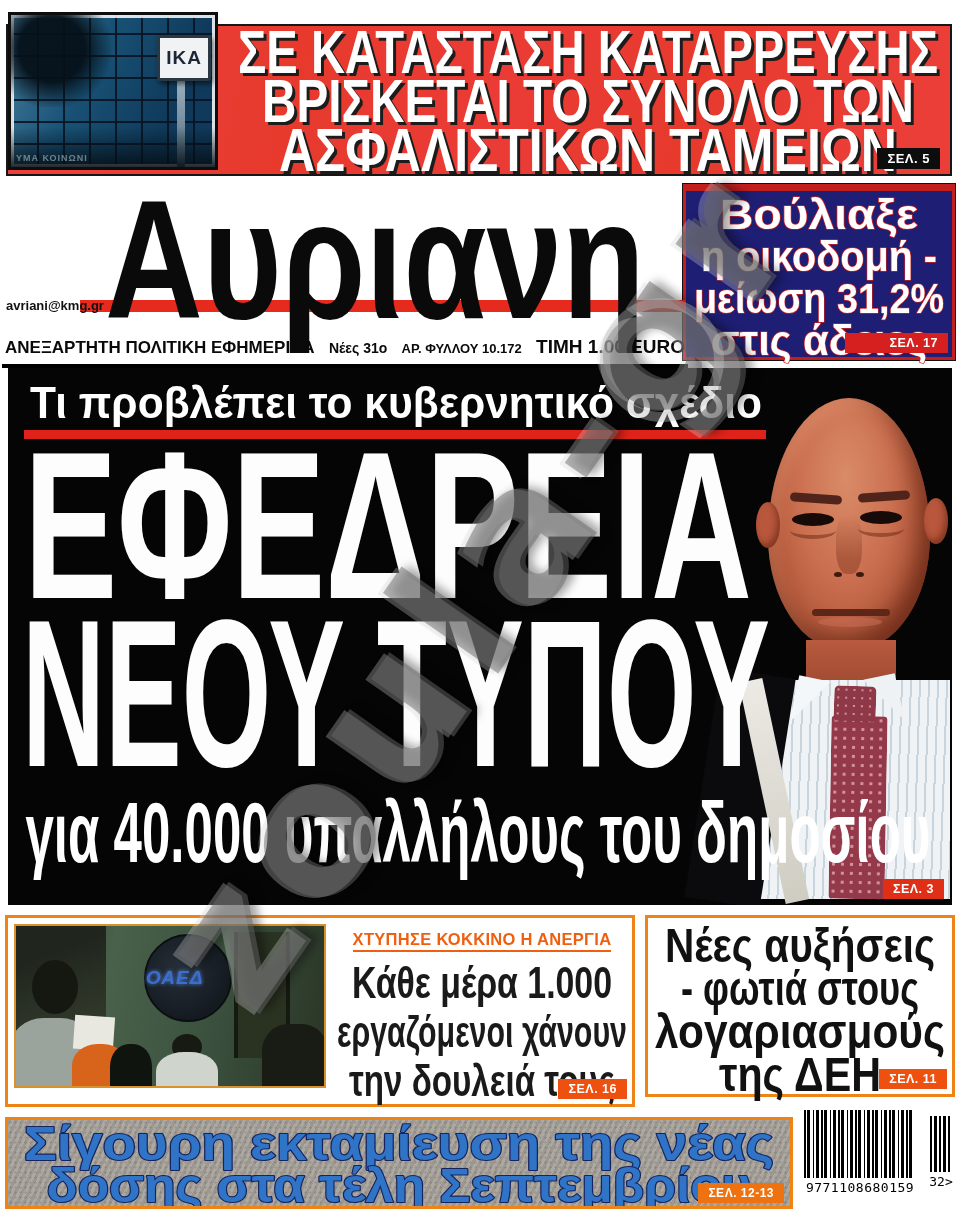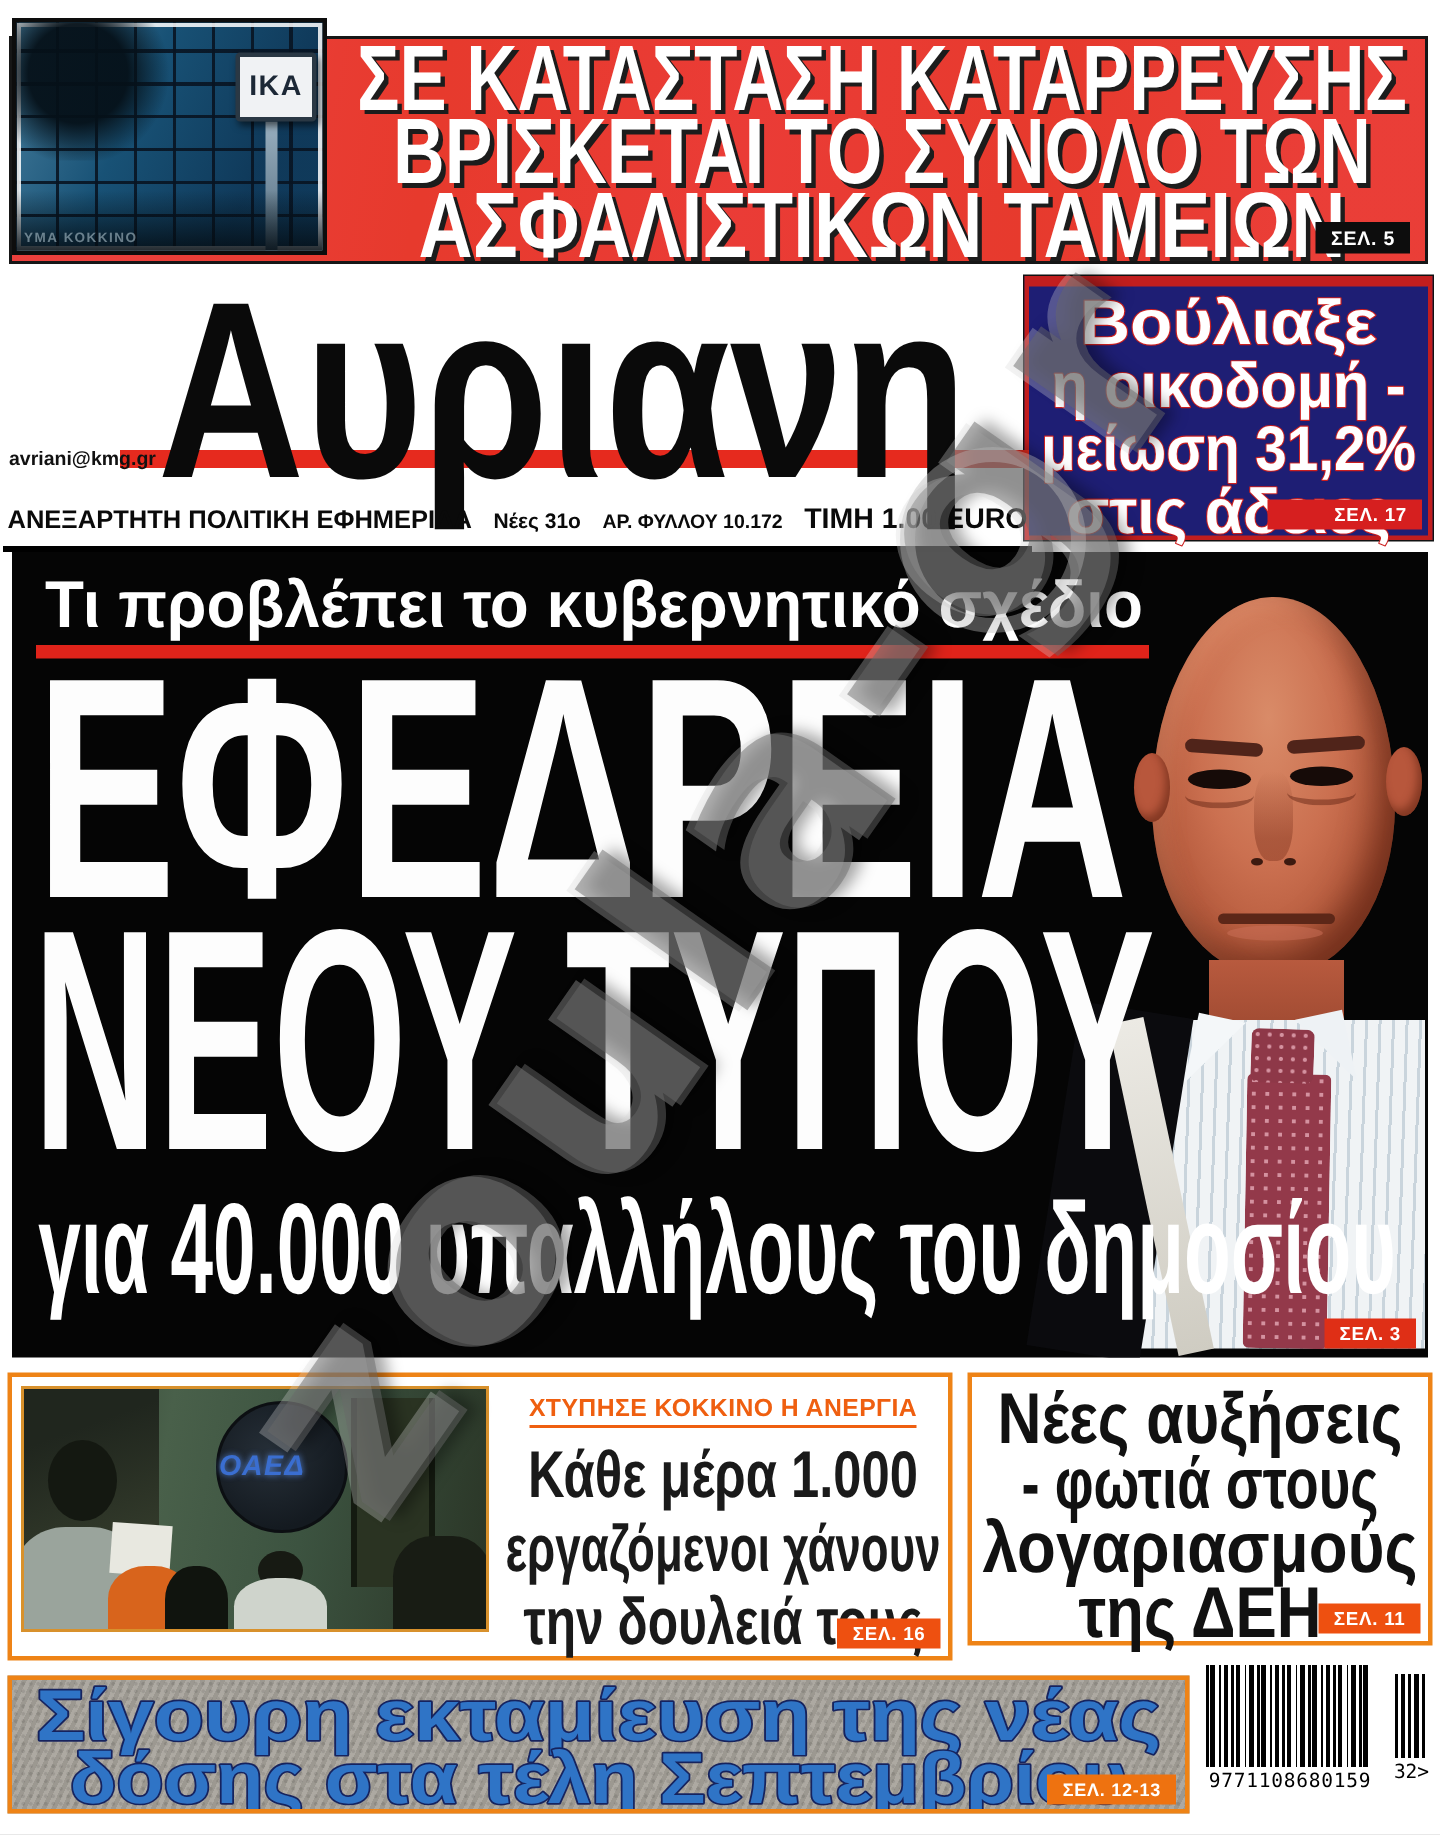--- a/index.html
+++ b/index.html
@@ -216,21 +216,21 @@
       </svg>
     </div>
     <div class="pref pref-black">ΣΕΛ. 5</div>
   </div>
 
   <div class="ika-photo">
     <div class="ika-tree"></div>
     <div class="ika-pole"></div>
     <div class="ika-sign">IKA</div>
     <div class="ika-dark"></div>
-    <div class="ika-caption">ΥΜΑ ΚΟΚΚΙΝΟ</div>
+    <div class="ika-caption">ΥΜΑ ΚΟΙΝΩΝΙ</div>
   </div>
 
   <svg class="logo-svg" width="560" height="170">
     <text x="280" y="126" text-anchor="middle" font-size="168" font-weight="bold" fill="#0a0a0a" textLength="540" lengthAdjust="spacingAndGlyphs">Αυριανη</text>
   </svg>
   <div class="email">avriani@kmg.gr</div>
   <div class="redline"></div>
   <div class="dateline">
     <span class="d-tag">ΑΝΕΞΑΡΤΗΤΗ ΠΟΛΙΤΙΚΗ ΕΦΗΜΕΡΙΔΑ</span>
     <span class="d-year">Νέες 31ο</span>

